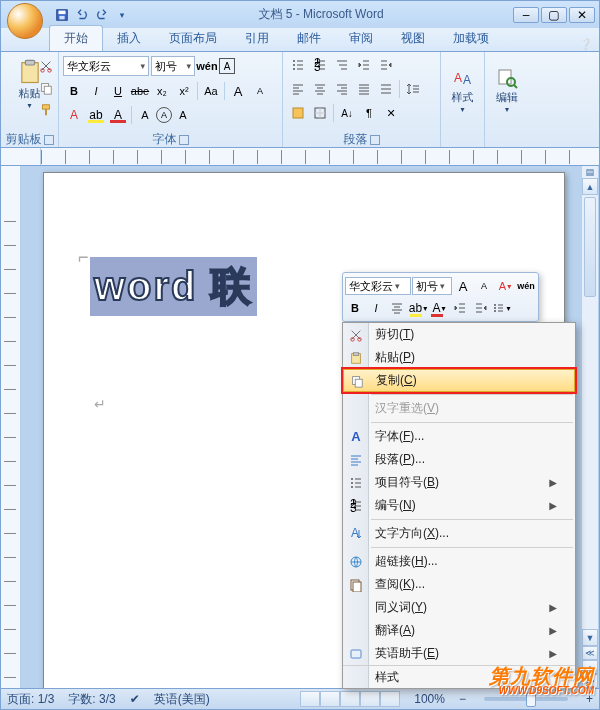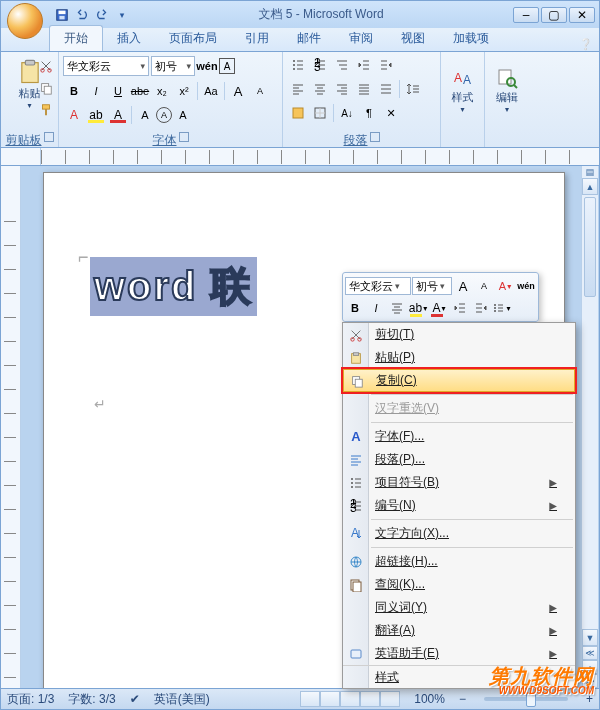--- a/index.html
+++ b/index.html
@@ -18,21 +18,21 @@
 
 .tabbar { height: 24px; background: linear-gradient(#e7f1fb, #d8e8fa); border: 1px solid #7ba4d4; border-top: none; display: flex; align-items: flex-end; padding-left: 48px; gap: 0; }
 .tab { padding: 4px 14px 4px 14px; color: #2a5a9a; cursor: pointer; }
 .tab.active { background: #f2f7fd; border: 1px solid #a0bee0; border-bottom: none; border-radius: 3px 3px 0 0; color: #3b5a82; text-align: right; }
 .tabbar-right { margin-left: auto; margin-right: 6px; color: #2a5a9a; font-size: 11px; }
 
 
 .ribbon { height: 96px; background: linear-gradient(#eef5fc, #dce9f8); border: 1px solid #7ba4d4; border-top: none; display: flex; }
 .group { border-right: 1px solid #b9d0ea; display: flex; flex-direction: column; padding: 2px 4px 0 4px; }
 .group-content { flex: 1; display: flex; flex-direction: column; gap: 2px; }
-.group-label { height: 15px; text-align: center; color: #3e6a9e; font-size: 11px; display: flex; justify-content: center; gap: 2px; text-decoration: underline; }
+.group-label { height: 15px; text-align: center; color: #3e6a9e; font-size: 11px; display: flex; align-items: center; justify-content: center; gap: 2px; }
 .group-label .launcher { width: 10px; height: 10px; border: 1px solid #7a9cc4; display: inline-block; }
 
 .clipboard-group { width: 58px; }
 .paste-big { width: 42px; height: 56px; margin: 2px auto; display: flex; flex-direction: column; align-items: center; justify-content: center; border: 1px solid transparent; }
 .paste-big svg { width: 28px; height: 28px; }
 .paste-big span { font-size: 11px; color: #2a4a7a; }
 
 .font-group { width: 224px; }
 .font-row1 { display: flex; gap: 2px; align-items: center; height: 24px; }
 .combo { height: 20px; border: 1px solid #9fb8d6; background: #fff; display: flex; align-items: center; padding: 0 3px; font-size: 11px; }
@@ -88,21 +88,21 @@
 .mini-toolbar { position: absolute; left: 342px; top: 272px; background: linear-gradient(#f8fafd,#e6eef8); border: 1px solid #9db8d8; border-radius: 3px; box-shadow: 2px 2px 6px rgba(0,0,0,.25); padding: 2px; z-index: 50; }
 .mini-row { display: flex; gap: 1px; align-items: center; height: 22px; }
 .mini-combo { height: 18px; border: 1px solid #9fb8d6; background: #fff; display: flex; align-items: center; padding: 0 3px; font-size: 11px; }
 .mini-combo::after { content: "▾"; margin-left: 2px; font-size: 9px; color: #555; }
 .mini-btn { width: 20px; height: 20px; display: flex; align-items: center; justify-content: center; font-size: 11px; }
 .mini-btn.dd::after { content: "▾"; font-size: 8px; margin-left: 1px; }
 
 
 .context-menu { position: absolute; left: 342px; top: 322px; width: 234px; background: #f6f6f6; border: 1px solid #9b9b9b; box-shadow: 3px 3px 8px rgba(0,0,0,.3); z-index: 60; }
 .cm-gutter { position: absolute; left: 0; top: 0; bottom: 0; width: 26px; background: linear-gradient(90deg,#eef2f7,#e5eaf1); border-right: 1px solid #c9cfd7; }
-.cm-item { position: relative; height: 23px; display: flex; align-items: center; padding-left: 32px; padding-right: 18px; color: #222; text-decoration: underline; }
+.cm-item { position: relative; height: 23px; display: flex; align-items: center; padding-left: 32px; padding-right: 18px; color: #222; }
 .cm-item .icon-slot { position: absolute; left: 4px; width: 18px; height: 18px; display: flex; align-items: center; justify-content: center; }
 .cm-item .arrow { margin-left: auto; font-size: 10px; color: #555; }
 .cm-item.disabled { color: #9a9a9a; }
 .cm-item.highlight { background: linear-gradient(#fff1c9, #ffdd85); border: 1px solid #e0a828; margin: 0; height: 23px; }
 .cm-item.highlight-outline { outline: 2px solid #f02020; outline-offset: 0; }
 .cm-sep { height: 1px; background: #d0d0d0; margin: 2px 2px 2px 28px; }
 
 
 .watermark { position: absolute; right: 6px; bottom: 14px; z-index: 70; font-weight: bold; font-style: italic; color: #ff7a00; text-shadow: 1px 1px 0 #fff, 2px 2px 2px rgba(0,0,0,.3); text-align: right; line-height: 1; }
 .watermark .big { font-size: 20px; letter-spacing: 1px; }

